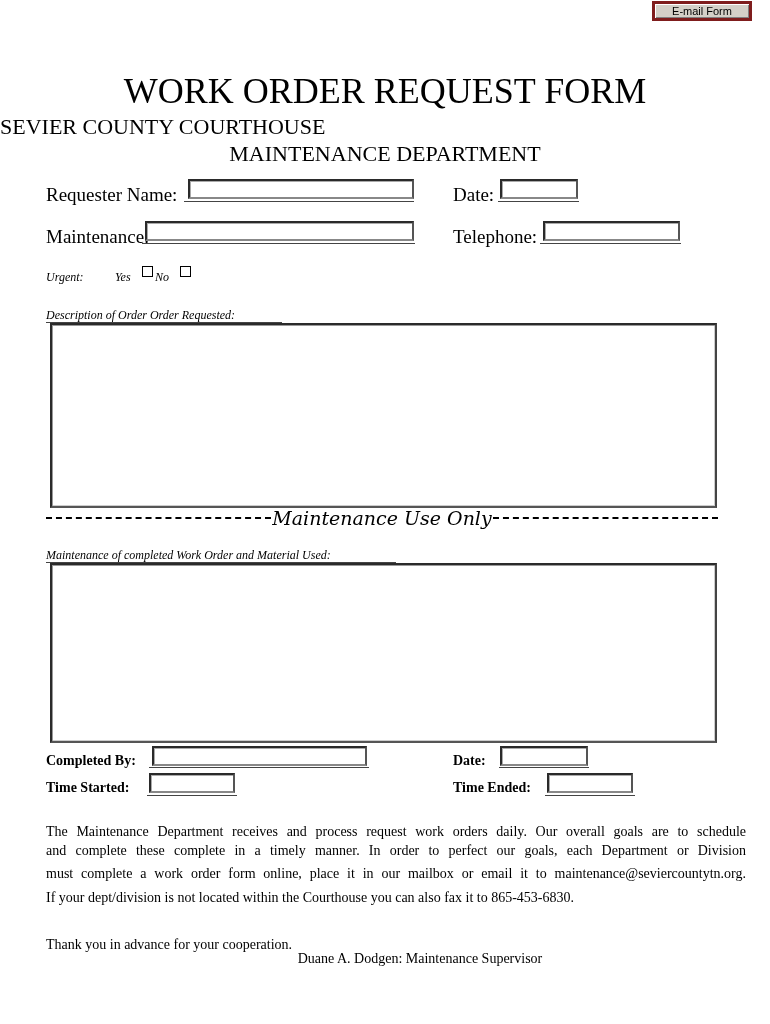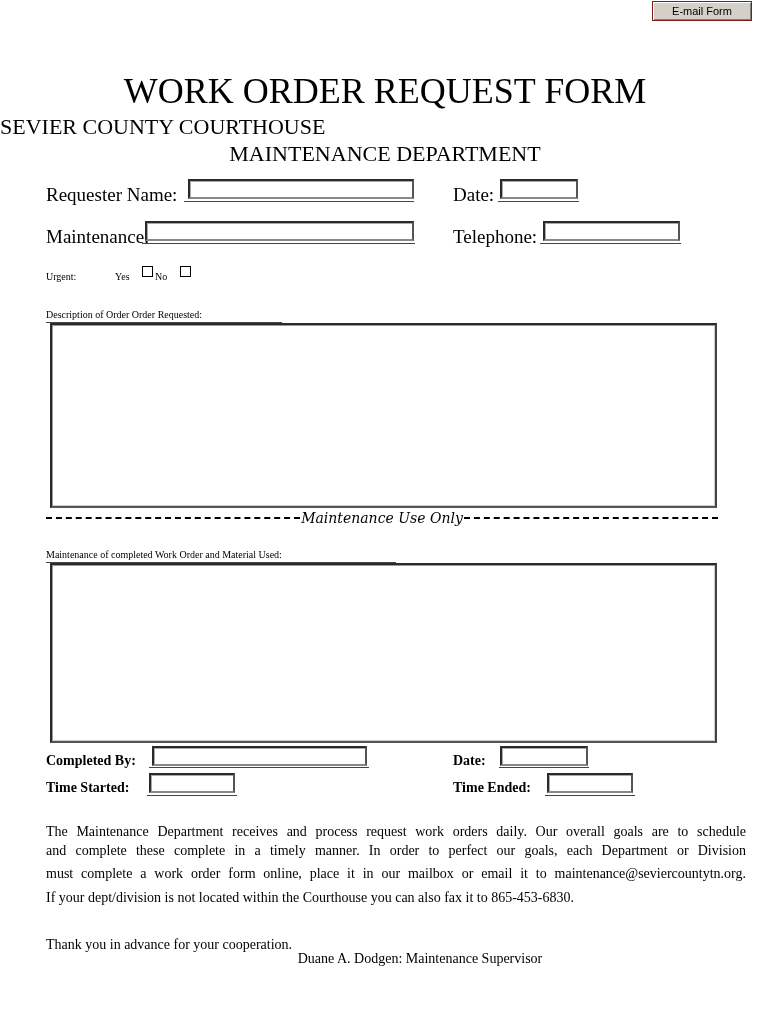--- a/index.html
+++ b/index.html
@@ -4,31 +4,31 @@
 <style>
   html, body { margin: 0; padding: 0; }
   body {
     width: 770px; height: 1024px; background: #ffffff; position: relative;
     font-family: "Liberation Serif", serif; color: #000;
     overflow: hidden;
   }
   .abs { position: absolute; }
   .email-btn {
     left: 652px; top: 1px; width: 100px; height: 20px;
-    background: #d4d0c8; border: 1px solid #7f1d1d;
+    background: #d4d0c8; border: 3px solid #7f1d1d;
     box-shadow: inset 1px 1px 0 #fff, inset -1px -1px 0 #808080;
     font-family: "Liberation Sans", sans-serif; font-size: 11px;
     display: flex; align-items: center; justify-content: center; cursor: pointer;
     box-sizing: border-box;
   }
   .title { left: 0; width: 770px; text-align: center; top: 70px; font-size: 36px; line-height: 42px; }
   .sub1 { left: 0; width: 680px; text-align: left; top: 114px; font-size: 22px; line-height: 26px; }
   .sub2 { left: 0; width: 770px; text-align: center; top: 141px; font-size: 22px; line-height: 26px; }
   .lbl { font-size: 19px; line-height: 20px; white-space: nowrap; }
-  .lbl-sm { font-size: 10px; line-height: 18px; white-space: nowrap; }
+  .lbl-sm { font-size: 12px; line-height: 18px; white-space: nowrap; font-style: italic; }
   .lbl-b { font-size: 14px; line-height: 18px; font-weight: bold; white-space: nowrap; }
   .field {
     box-sizing: border-box; background: #fff;
     border-top: 2px solid #2a2a2a; border-left: 2px solid #2a2a2a;
     border-right: 2px solid #555; border-bottom: 2px solid #888;
     box-shadow: inset 1px 1px 0 #aaa;
   }
   .uline { height: 1px; background: #444; }
   .textarea {
     box-sizing: border-box; background: #fff;
@@ -38,21 +38,21 @@
   }
   .cb {
     box-sizing: border-box; width: 11px; height: 11px; border: 1.5px solid #000; background: #fff;
   }
   .dash-line {
     left: 46px; width: 672px; top: 508px; height: 20px;
     display: flex; align-items: center;
   }
   .dash { flex: 1; height: 0; border-top: 2px dashed #000; }
   .mt-label {
-    font-family: "DejaVu Serif", serif; font-style: italic; font-size: 14px; padding: 0 1px;
+    font-family: "DejaVu Serif", serif; font-style: italic; font-size: 19px; padding: 0 1px;
     white-space: nowrap;
   }
   .para { left: 46px; width: 700px; font-size: 14px; line-height: 16px; text-align: justify; }
   .para-last { text-align-last: justify; }
   .sig { left: 0; width: 840px; text-align: center; top: 951px; font-size: 14px; }
 </style>
 </head>
 <body>
 
 <div class="abs email-btn">E-mail Form</div>

